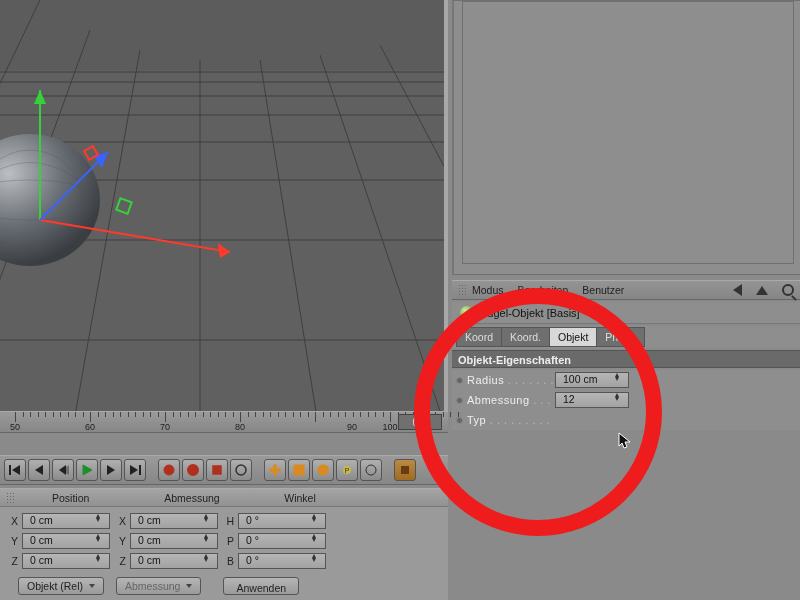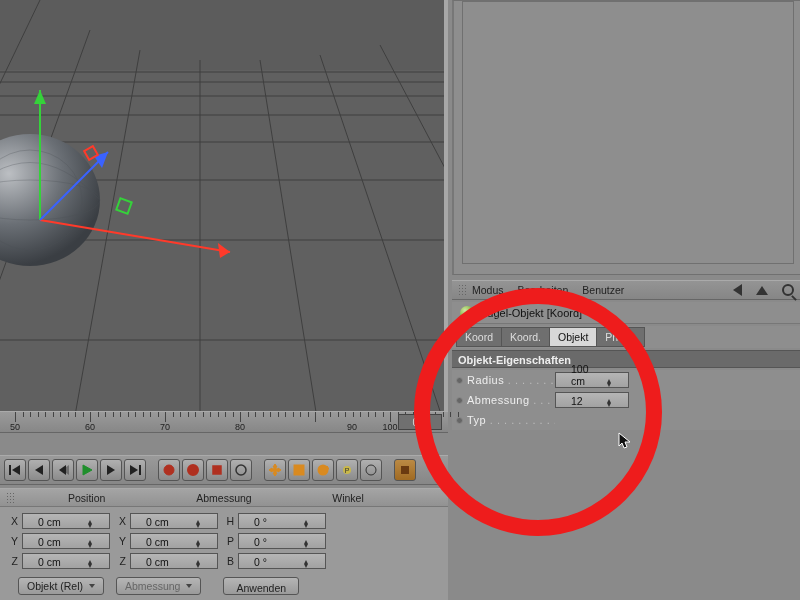--- a/index.html
+++ b/index.html
@@ -77,22 +77,22 @@
     position:absolute; left:452px; top:370px; width:348px;
     background:#8e8e8e; font-size:11px; color:#ddd;
   }
   .prop { display:flex; align-items:center; height:20px; padding-left:4px; }
   .bullet { width:7px;height:7px; border:1px solid #888; border-radius:50%;
     background:#666; margin-right:4px; flex-shrink:0; }
   .plabel { width:88px; color:#eee; white-space:nowrap; overflow:hidden; letter-spacing:0.5px; }
   .dots { color:#bbb; }
   .numfield {
     width:74px; height:16px; background:linear-gradient(#b5b5b5,#a2a2a2);
-    border:1px solid #555; color:#111; font-size:10.5px; padding:0 15px;
-    display:flex; align-items:flex-end; justify-content:space-between;
+    border:1px solid #555; color:#111; font-size:10.5px; padding:0 7px;
+    display:flex; align-items:flex-start; justify-content:space-between;
   }
   .numfield .spin { width:8px; color:#333; font-size:8px; line-height:4px; text-align:center;}
   .selectfield {
     flex:1; max-width:160px; height:16px; background:linear-gradient(#b5b5b5,#a2a2a2);
     border:1px solid #555; color:#111; font-size:10.5px; padding:0 4px;
     display:flex; align-items:center; justify-content:space-between; margin-right:8px;
   }
   .selectfield .tri { width:0;height:0;border-left:4px solid transparent;border-right:4px solid transparent;border-top:5px solid #333; }
   .checkbox {
     width:13px;height:13px;border:1px solid #444;background:#c4c4c4;
@@ -134,21 +134,20 @@
 
   
   .coord-panel {
     position:absolute; left:0; top:488px; width:448px; height:112px;
     background:#9a9a9a; border-top:1px solid #aaa;
   }
   .coord-head {
     display:flex; height:18px; align-items:center; font-size:10.5px; color:#222;
     border-bottom:1px solid #777; padding-left:6px;
     background:linear-gradient(#a4a4a4,#929292);
-    gap:16px;
   }
   .coord-head .dotgrip{margin-right:4px;}
   .colh { text-align:center; }
   .colh.c1{width:118px; text-align:left; padding-left:32px;}
   .colh.c2{width:108px;}
   .colh.c3{width:108px;}
   .coord-body{padding:4px 6px;}
   .coord-row{display:flex;align-items:center;height:20px;gap:4px;font-size:10.5px;color:#222;}
   .axislbl{width:12px;text-align:right;}
   .coord-row .numfield{width:88px;}
@@ -241,21 +240,21 @@
   <span class="menu">Benutzer</span>
   <span class="icons">
     <span class="tri-left"></span>
     <span class="tri-up"></span>
     <span class="magnify"></span>
   </span>
 </div>
 
 <div class="obj-name-row">
   <span class="sphere-ico"></span>
-  <span>Kugel-Objekt [Koord]</span>
+  <span>Kugel-Objekt [Basis]</span>
 </div>
 
 <div class="tabs-row">
   <div class="tab">Koord</div>
   <div class="tab">Koord.</div>
   <div class="tab active">Objekt</div>
   <div class="tab">Phong</div>
 </div>
 
 <div class="section-head">Objekt-Eigenschaften</div>

